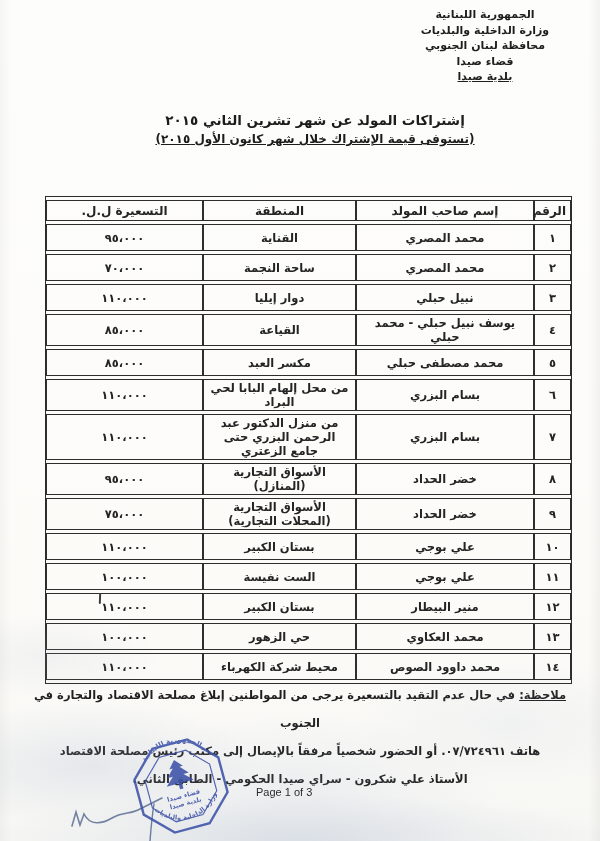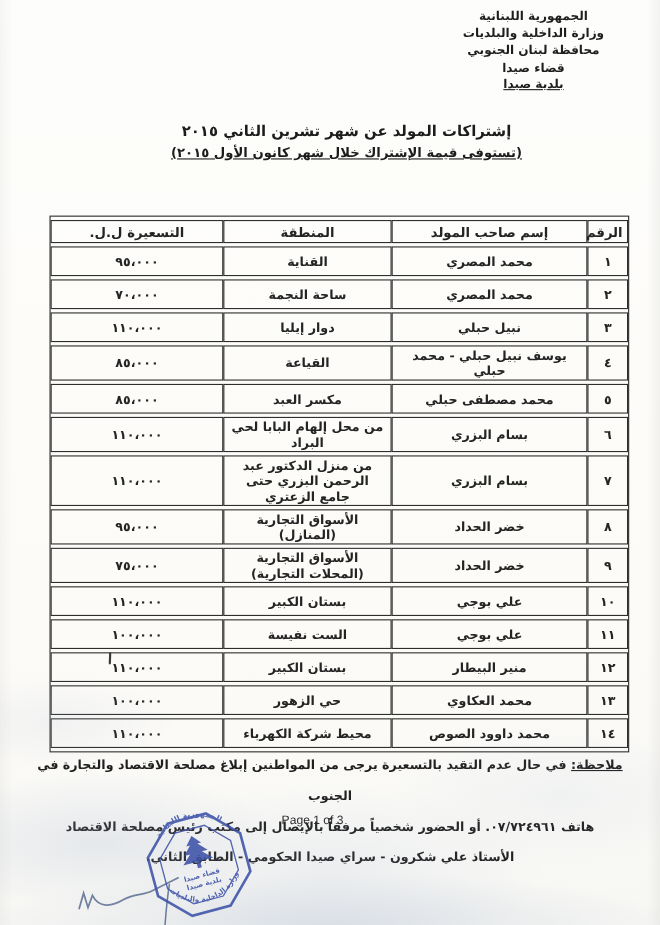--- a/index.html
+++ b/index.html
@@ -61,21 +61,21 @@
 
   
   .note {
     position:absolute; top:681px; left:22px; width:556px; z-index:2;
     text-align:center; font-size:11.5px; font-weight:bold; line-height:28px; color:#1f1f1f;
   }
   .note .note-label { text-decoration:underline; }
 
   
   .page-indicator {
-    position:absolute; top:740px; left:256px; z-index:6;
+    position:absolute; top:786px; left:256px; z-index:6;
     direction:ltr; font-family:"Liberation Sans", sans-serif;
     font-size:11px; color:#2d2d2d; font-weight:normal;
   }
 
   
   .stamp {
     position:absolute; top:736px; left:131px; width:100px; height:100px; z-index:7;
     opacity:.88; filter: blur(.2px);
   }
 

